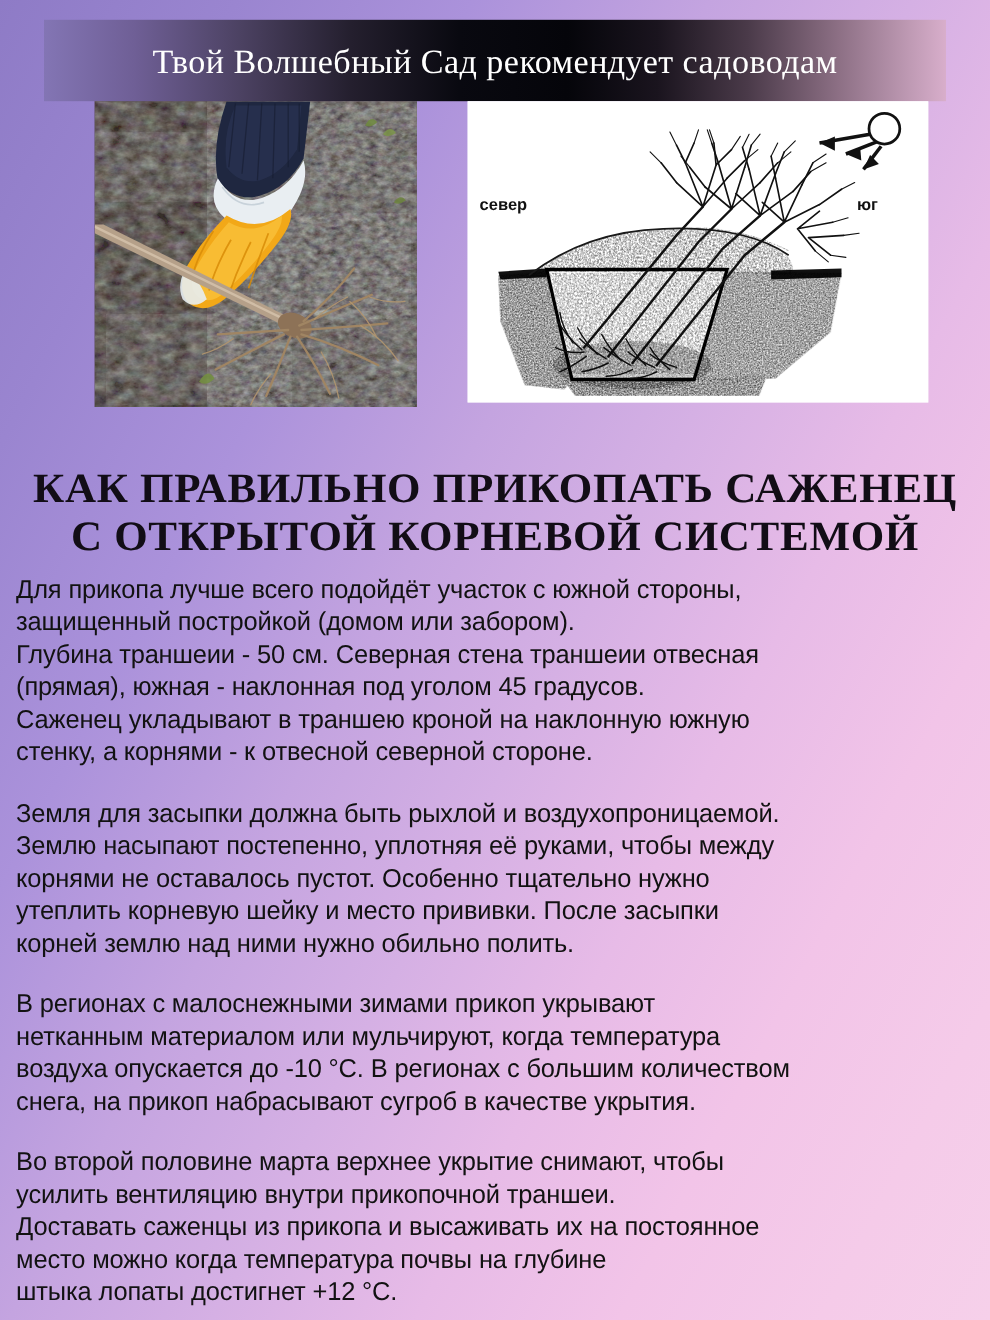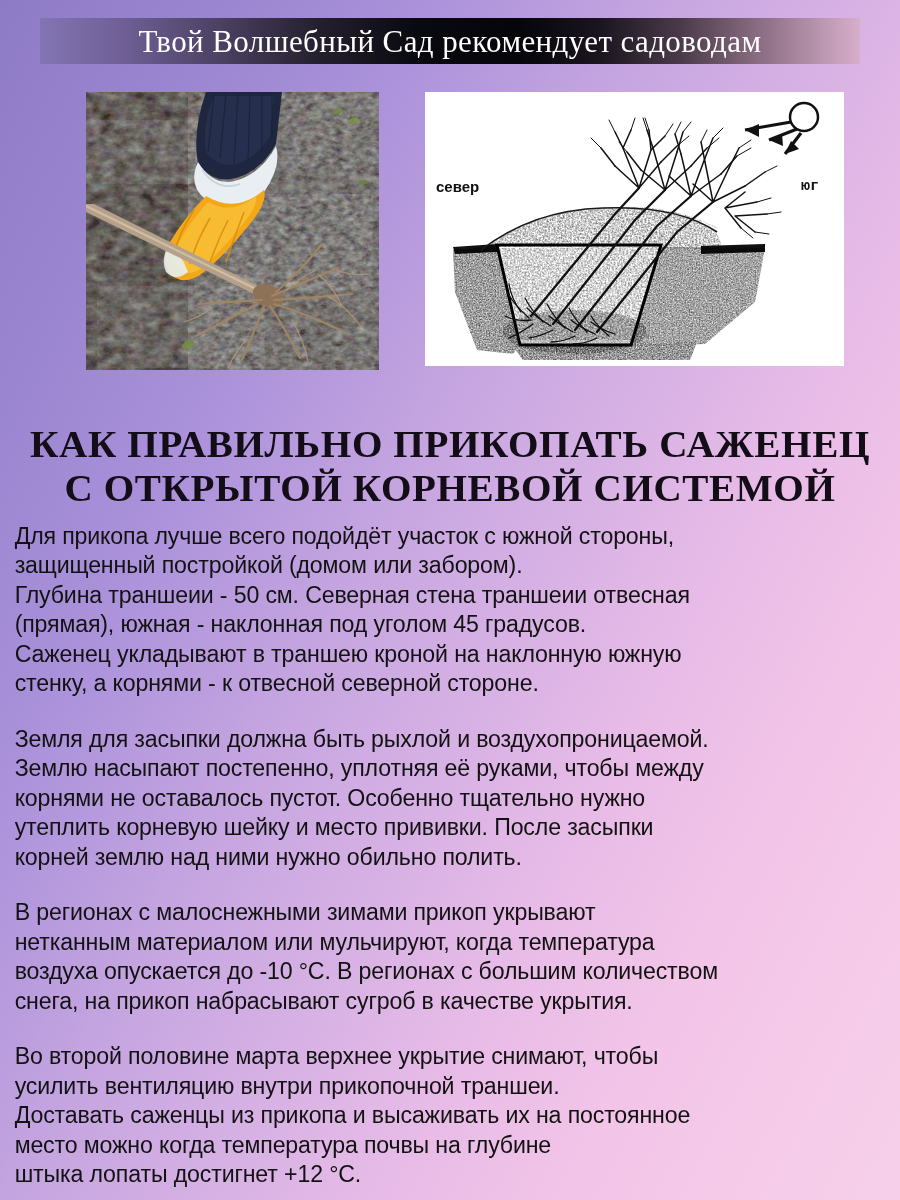--- a/index.html
+++ b/index.html
@@ -25,21 +25,21 @@
         #f5cbe9 90%,
         #f6d0ea 100%);
     font-family: "Liberation Sans", "DejaVu Sans", sans-serif;
   }
   
   .banner {
     position: absolute;
     left: 40px;
     top: 18px;
     width: 820px;
-    height: 46px;
+    height: 74px;
     background: linear-gradient(90deg,
       #8375b4 0%,
       #6f5f96 10%,
       #4b4161 22%,
       #241f2e 34%,
       #090910 46%,
       #05050a 58%,
       #1a141e 68%,
       #4a3a49 78%,
       #8c6f84 88%,
@@ -87,21 +87,21 @@
   }
   .diagram svg { display: block; }
   .diagram-label {
     position: absolute;
     font-family: "Liberation Sans", "DejaVu Sans", sans-serif;
     font-weight: bold;
     font-size: 15px;
     color: #111111;
   }
   .label-north { left: 11px; top: 86px; }
-  .label-south { left: 376px; top: 86px; font-family: Liberation Mono, monospace; }
+  .label-south { left: 354px; top: 86px; }
   
   .main-title {
     position: absolute;
     left: 0;
     top: 398px;
     width: 900px;
     text-align: center;
     color: #120d16;
     font-family: "Liberation Serif", "DejaVu Serif", serif;
     font-size: 38px;

